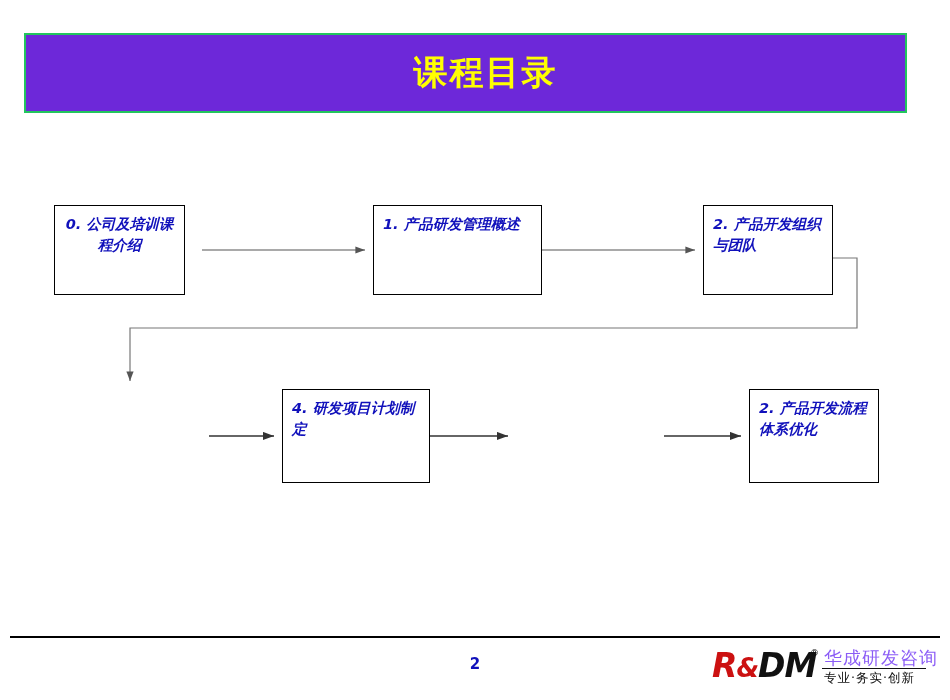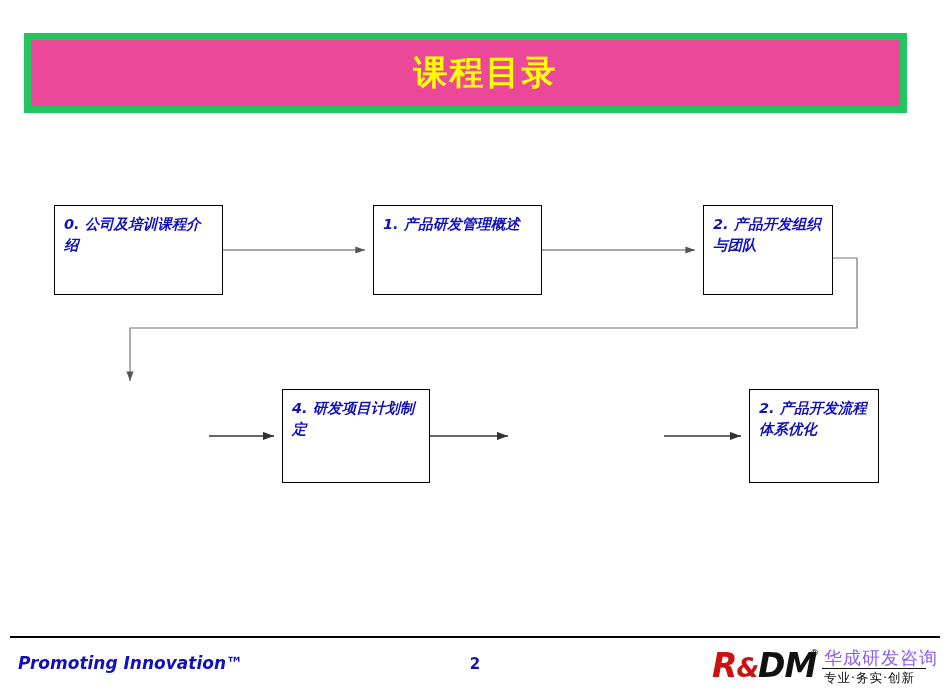--- a/index.html
+++ b/index.html
@@ -21,22 +21,22 @@
     height: 700px;
   }
 
   
   #title-banner {
     position: absolute;
     left: 24px;
     top: 33px;
     width: 883px;
     height: 80px;
-    background: #ec4899;
-    border: 7px solid #22c55e;
+    background: #6d28d9;
+    border: 2px solid #22c55e;
     box-sizing: border-box;
     display: flex;
     align-items: center;
     justify-content: center;
     padding-left: 40px;
   }
   #title-text {
     color: #ffff00;
     font-size: 34px;
     font-weight: bold;
@@ -54,21 +54,21 @@
     font-size: 14.5px;
     font-weight: bold;
     font-style: italic;
     line-height: 1.45;
     padding: 8px 9px 6px 9px;
     font-family: "DejaVu Sans", sans-serif;
     overflow: hidden;
   }
 
   
-  #node-0 { left: 54px;  top: 205px; width: 169px; height: 90px; }
+  #node-0 { left: 54px;  top: 205px; width: 131px; height: 90px; text-align: center; }
   #node-1 { left: 373px; top: 205px; width: 169px; height: 90px; }
   #node-2 { left: 703px; top: 205px; width: 130px; height: 90px; }
   
   #node-3 { left: 54px;  top: 389px; width: 155px; height: 94px; }
   #node-4 { left: 282px; top: 389px; width: 148px; height: 94px; }
   #node-5 { left: 516px; top: 389px; width: 148px; height: 94px; }
   #node-6 { left: 749px; top: 389px; width: 130px; height: 94px; }
 
   
   #connectors {
@@ -203,21 +203,20 @@
     <line x1="664" y1="436" x2="741" y2="436" stroke="#333333" stroke-width="1.4" marker-end="url(#arrowdark)"></line>
   </svg>
 
   <div class="node" id="node-0">0. 公司及培训课程介绍</div>
   <div class="node" id="node-1">1. 产品研发管理概述</div>
   <div class="node" id="node-2">2. 产品开发组织与团队</div>
   <div class="node" id="node-4">4. 研发项目计划制定</div>
   <div class="node" id="node-6">2. 产品开发流程体系优化</div>
 
   <div id="footer-rule"></div>
-  <div id="footer-tagline">Promoting Innovation™</div>
   <div id="page-number">2</div>
 
   <div id="logo">
     <div id="logo-mark">
       <span class="logo-r">R</span><span class="logo-amp">&amp;</span><span class="logo-dm">DM</span>
     </div>
     <div id="logo-reg">®</div>
     <div id="logo-underline"></div>
     <div id="logo-cn-main">华成研发咨询</div>
     <div id="logo-cn-sub">专业·务实·创新</div>

